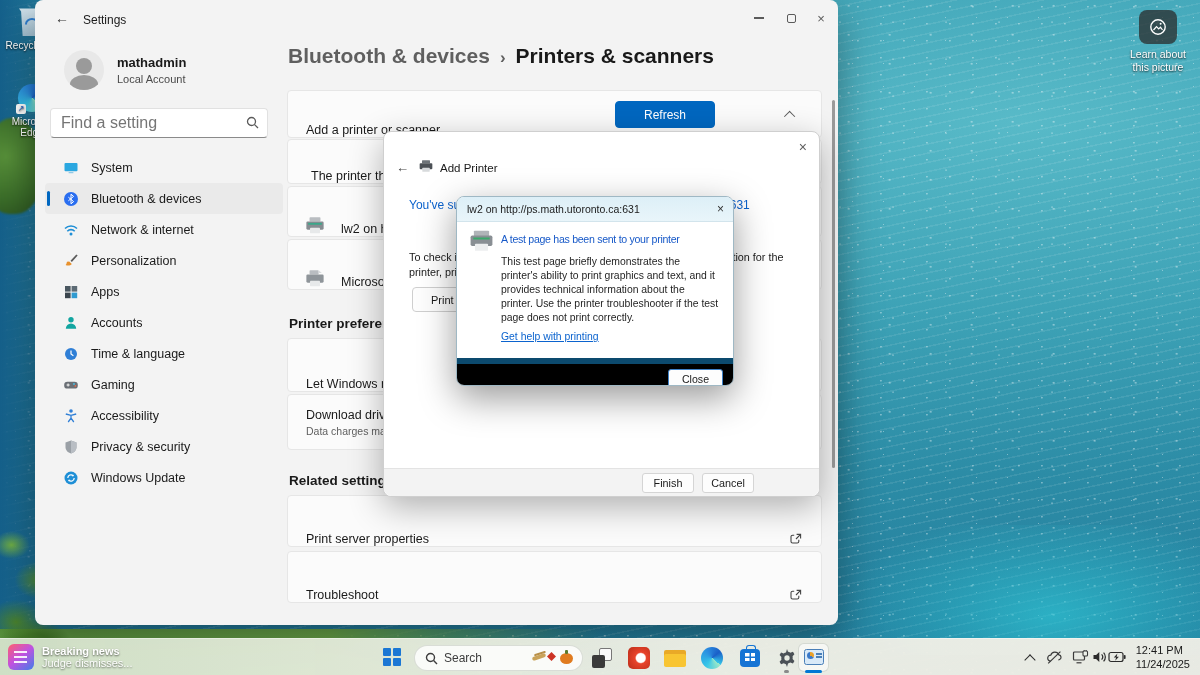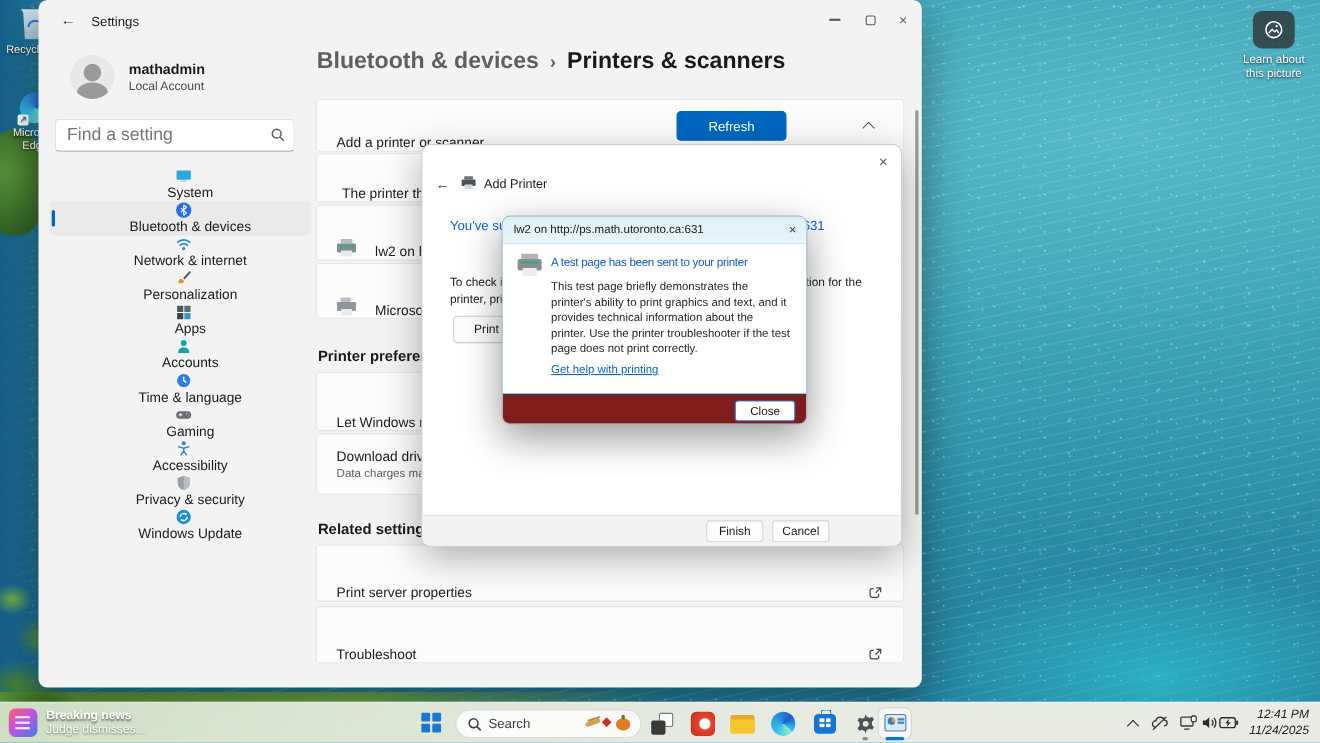--- a/index.html
+++ b/index.html
@@ -67,21 +67,21 @@
   .acct-name { position:absolute; left:82px; top:55px; font-size:13px; font-weight:bold; }
   .acct-type { position:absolute; left:82px; top:73px; font-size:11px; color:#4a4a4a; }
 
   .find-box { position:absolute; left:15px; top:108px; width:218px; height:30px; background:#fff;
     border:1px solid #e1e1e1; border-bottom:1px solid #8a8a8a; border-radius:4px; }
   .find-input { position:absolute; left:10px; top:1px; width:178px; height:26px; border:0; outline:0;
     font-size:16px; font-family:"Liberation Sans",sans-serif; color:#1a1a1a; background:transparent; }
   .find-mag { position:absolute; right:8px; top:7px; }
 
   .nav { position:absolute; left:10px; top:152px; width:238px; }
-  .nav-item { position:relative; height:31px; display:flex; align-items:center; border-radius:4px; padding-left:18px;flex-direction:column; }
+  .nav-item { position:relative; height:31px; display:flex; align-items:center; border-radius:4px; padding-left:18px; }
   .nav-item.sel { background:#eaeaea; }
   .nav-item.sel::before { content:''; position:absolute; left:2px; top:8px; width:3px; height:15px; border-radius:2px; background:#0067c0; }
   .nav-ico { width:16px; height:16px; margin-right:12px; flex:0 0 16px; }
   .nav-label { font-size:12.5px; color:#1a1a1a; white-space:nowrap; }
 
   .crumb { position:absolute; left:253px; top:44px; font-size:21px; font-weight:600; white-space:nowrap; }
   .crumb-parent { color:#5f5f5f; }
   .crumb-sep { color:#5f5f5f; font-size:17px; padding:0 10px; }
   .crumb-current { color:#191919; }
 
@@ -116,21 +116,21 @@
   .tdlg { position:absolute; left:456px; top:196px; width:278px; height:190px; background:#fff;
     border:1px solid #9fb8c4; border-radius:8px; box-shadow:0 12px 36px rgba(0,0,0,.40); z-index:30; overflow:hidden; }
   .tdlg-titlebar { position:absolute; left:0; top:0; width:100%; height:25px;
     background:linear-gradient(180deg,#ddeff7,#e9f5fa); border-bottom:1px solid #d2e4ec; }
   .tdlg-title { position:absolute; left:10px; top:6px; font-size:10.5px; color:#1a1a1a; white-space:nowrap; }
   .tdlg-close { position:absolute; right:9px; top:5px; font-size:12px; color:#333; }
   .tdlg-heading { position:absolute; left:44px; top:36px; font-size:10.6px; letter-spacing:-.3px;
     color:#1759c8; white-space:nowrap; }
   .tdlg-body { position:absolute; left:44px; top:58px; width:218px; font-size:10.4px; line-height:14px; color:#1f1f1f; }
   .tdlg-link { position:absolute; left:44px; top:134px; font-size:10.4px; color:#0b63ce; text-decoration:underline; }
-  .tdlg-footer { position:absolute; left:0; top:161px; width:100%; height:29px; background:#7f1d1d; border-top:1px solid #0c4a6e; }
+  .tdlg-footer { position:absolute; left:0; top:161px; width:100%; height:29px; background:#000000; border-top:6px solid #0c4a6e; }
   .tdlg-closebtn { position:absolute; right:10px; top:5px; width:55px; height:19px; background:#fdfdfd;
     border:1px solid #3f82c8; border-radius:3px; font-size:10.6px; font-family:"Liberation Sans",sans-serif; color:#1a1a1a; }
 
   
   .taskbar { position:absolute; left:0; bottom:0; width:1200px; height:37px; z-index:40;
     background:linear-gradient(90deg, rgba(214,228,205,.94) 0%, rgba(231,236,222,.95) 35%, rgba(240,240,230,.96) 60%, rgba(240,238,230,.96) 100%);
     border-top:1px solid rgba(255,255,255,.4); }
   .widget { position:absolute; left:8px; top:5px; display:flex; align-items:center; }
   .widget-ico { width:26px; height:26px; border-radius:6px; margin-right:8px; position:relative;
     background:linear-gradient(140deg,#ff5f6d 0%,#c052e0 48%,#3f7fe8 100%); }
@@ -172,21 +172,21 @@
     border:1.5px solid #4a7fb8; border-radius:2.5px; }
   .active-win-ico::before { content:''; position:absolute; left:2px; top:2px; width:7px; height:7px; border-radius:50%;
     background:conic-gradient(#e8a02c 0 120deg, #3a78c8 120deg 360deg); }
   .active-win-ico::after { content:''; position:absolute; right:1.5px; top:3px; width:6px; height:1.5px; background:#4a7fb8;
     box-shadow:0 3px 0 #4a7fb8; }
   .run-dot { position:absolute; bottom:2px; width:5px; height:3px; border-radius:2px; background:#8a8a8a; }
   .run-bar { position:absolute; bottom:2px; width:17px; height:3px; border-radius:2px; background:#0078d4; }
   .tray-chev { position:absolute; left:1026px; top:17px; width:8px; height:8px;
     border-left:1.6px solid #2b2b2b; border-top:1.6px solid #2b2b2b; transform:rotate(45deg); }
   .tray-ico { position:absolute; top:10px; }
-  .tray-clock { position:absolute; right:10px; top:5px; text-align:right; font-size:11px; color:#1a1a1a; line-height:13.5px;font-style:italic; }
+  .tray-clock { position:absolute; right:10px; top:5px; text-align:left; font-size:11px; color:#1a1a1a; line-height:13.5px; }
 
   .printer-rowico { flex:0 0 22px; }
 </style>
 </head>
 <body>
 
 <div class="screen">
 
   <div class="wp-base"></div>
   <div class="wp-foam"></div>

